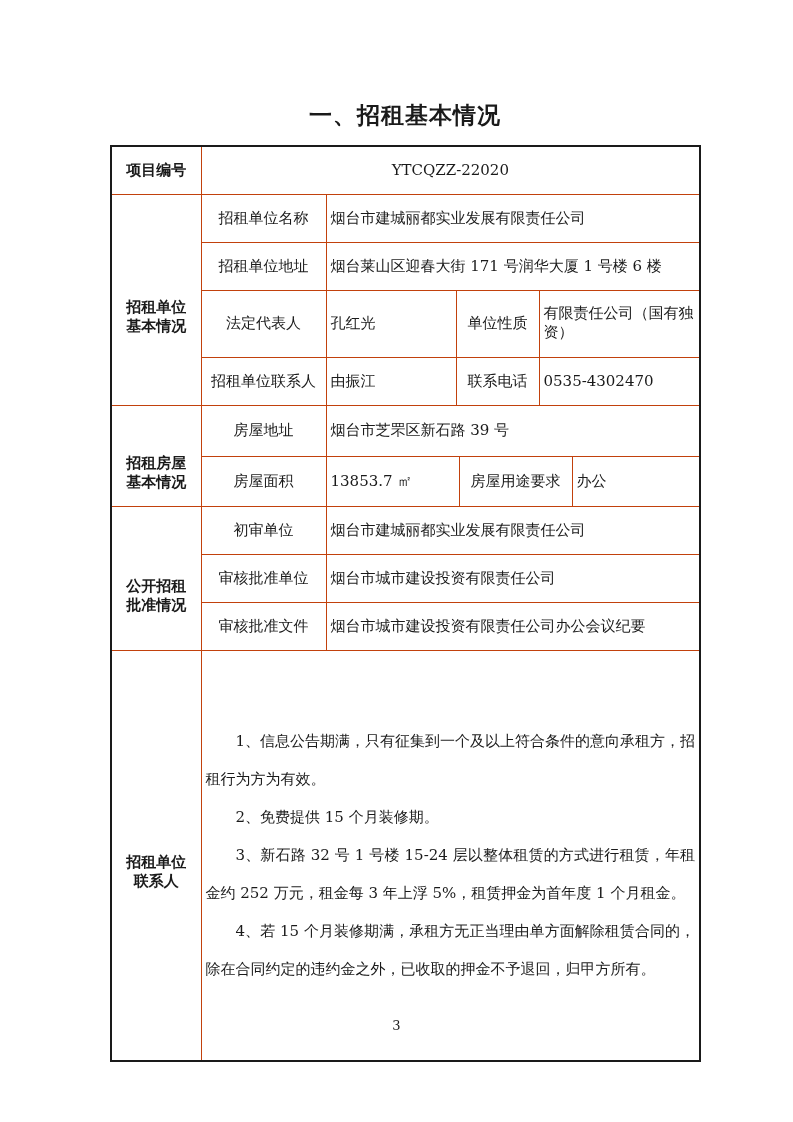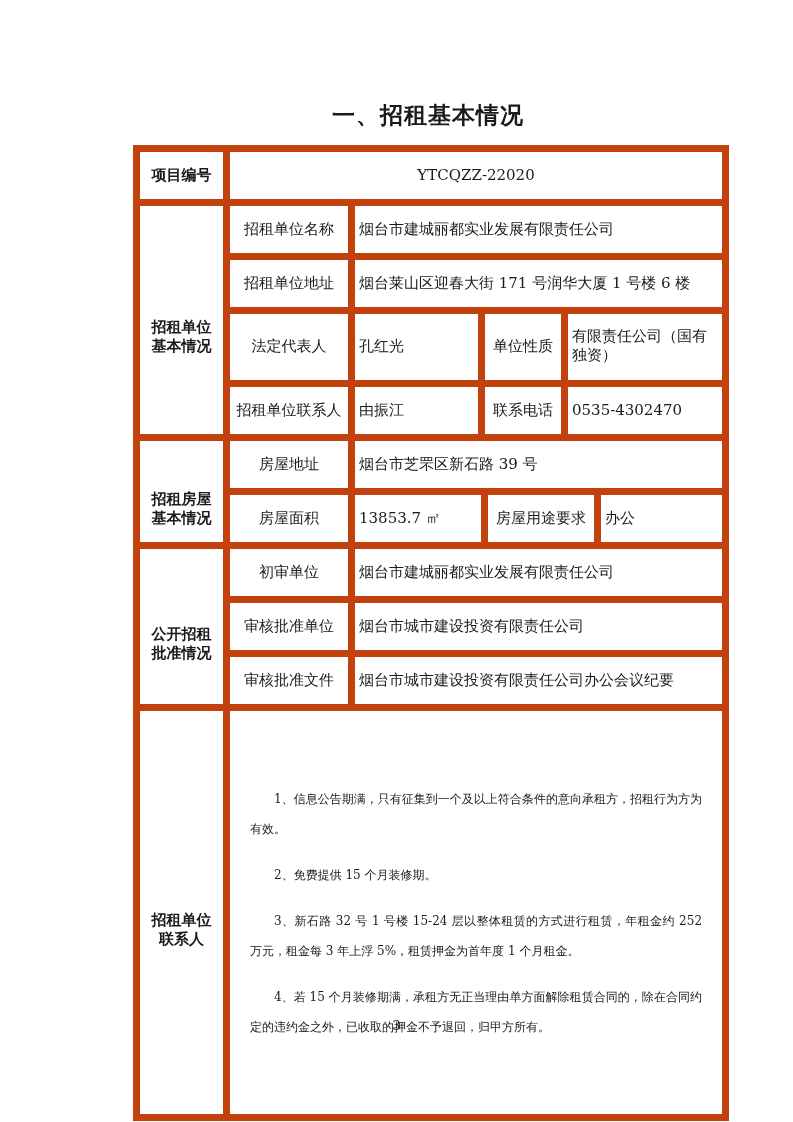--- a/index.html
+++ b/index.html
@@ -9,42 +9,42 @@
   }
   body {
     width: 793px;
     height: 1122px;
     position: relative;
     font-family: "DejaVu Serif", "Liberation Serif", serif;
     color: #1a1a1a;
   }
   .content {
     position: absolute;
-    left: 133px;
+    left: 110px;
     top: 0;
     width: 590px;
   }
   .doc-title {
     margin: 0;
     padding-top: 100px;
     padding-bottom: 15px;
     font-size: 23px;
     line-height: 30px;
     font-weight: bold;
     text-align: center;
     letter-spacing: 1px;
   }
   table.form {
     border-collapse: collapse;
     table-layout: fixed;
     width: 590px;
     border: 2px solid #1a1a1a;
   }
   table.form td {
-    border: 7px solid #c2410c;
+    border: 1px solid #c2410c;
     font-size: 15px;
     line-height: 19px;
     padding: 14px 4px;
     vertical-align: middle;
     overflow: hidden;
   }
   td.hdr {
     font-weight: bold;
     text-align: center;
   }
@@ -70,25 +70,25 @@
   tr.r7  { height: 40px; }
   tr.r8  { height: 45px; }
   tr.r9  { height: 45px; }
   tr.r10 { height: 45px; }
   tr.r11 { height: 410px; }
   td.notes {
     vertical-align: top;
     padding: 6px 10px 6px 12px;
   }
   td.notes p {
-    margin: 16px;
+    margin: 0;
     text-indent: 2em;
     text-align: justify;
-    font-size: 12px;
-    line-height: 30px;
+    font-size: 15px;
+    line-height: 38px;
   }
   .page-number {
     position: absolute;
     left: 0;
     right: 0;
     top: 1018px;
     text-align: center;
     font-size: 13px;
   }
 </style>

